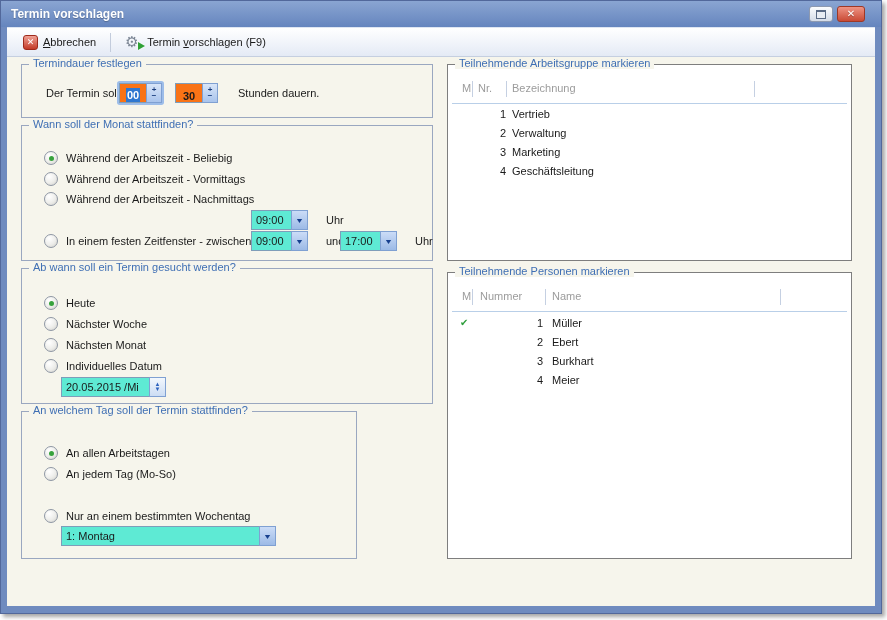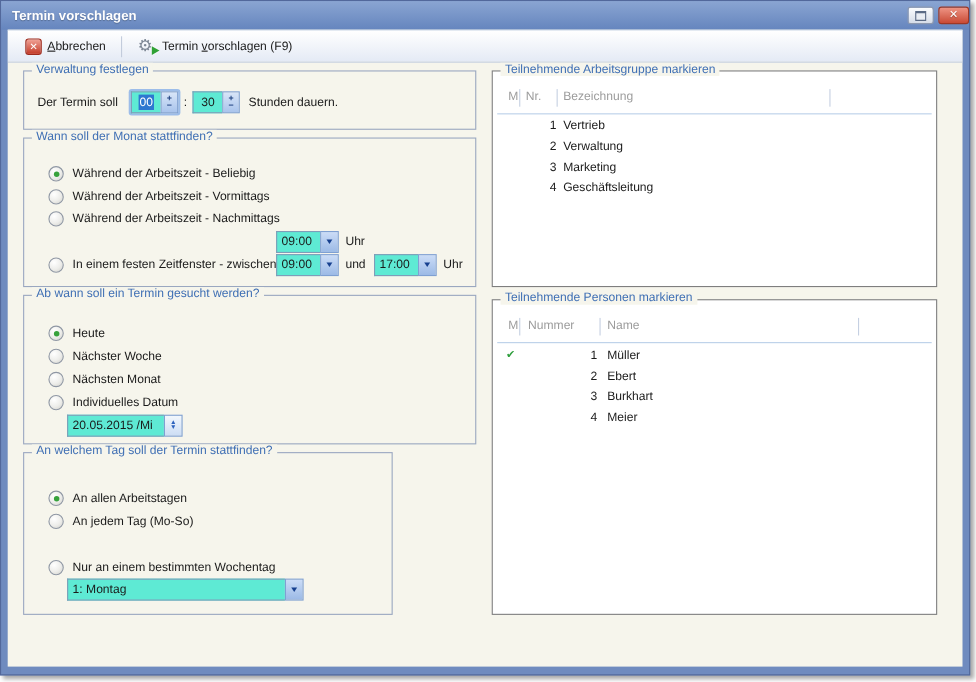--- a/index.html
+++ b/index.html
@@ -10,21 +10,21 @@
   }
   .window{
     position:absolute;left:0;top:0;width:880px;height:612px;
     background:#6F8BBF;border:1px solid #52689B;
     box-shadow:3px 3px 4px rgba(0,0,0,0.35);
   }
   
   .titlebar{
     position:absolute;left:0;top:0;right:0;height:26px;
     background:linear-gradient(#8AA5D2,#6585BE);
-    display:flex;align-items:center;padding:0 0 0 10px;box-sizing:border-box;
+    display:flex;align-items:center;padding:0 16px 0 10px;box-sizing:border-box;
   }
   .titlebar .title{color:#ffffff;font-weight:bold;font-size:12px;text-shadow:0 1px 1px rgba(0,0,0,.25);}
   .titlebar .spacer{flex:1;}
   .winbtn{
     height:16px;border-radius:3px;display:flex;align-items:center;justify-content:center;
     box-sizing:border-box;cursor:default;margin-left:4px;
   }
   .btn-min{width:24px;background:linear-gradient(#FBFCFE,#D5DCE8);border:1px solid #8D99B0;}
   .btn-min .glyph{width:8px;height:6px;border:1px solid #5A6A85;border-top-width:2px;background:#E8ECF3;}
   .btn-close{width:28px;background:linear-gradient(#EE9484,#C94A35);border:1px solid #9E3826;}
@@ -86,22 +86,22 @@
     display:flex;align-items:center;padding-left:4px;box-sizing:border-box;
   }
   .combo .drop{
     width:17px;height:100%;box-sizing:border-box;border:1px solid #7FA0D2;
     background:linear-gradient(#CBDCF7,#9CBAE6);display:flex;align-items:center;justify-content:center;
   }
   .combo .drop .arr{font-size:7px;color:#17408F;transform:scaleX(1.3);}
   
   .spinner{display:flex;height:20px;}
   .spinner .sfield{
-    width:27px;background:#5eead4;border:1px solid #7F9DB9;border-right:none;
-    display:flex;align-items:center;justify-content:center;box-sizing:border-box;
+    width:27px;background:#f97316;border:1px solid #7F9DB9;border-right:none;
+    display:flex;align-items:flex-end;justify-content:center;box-sizing:border-box;font-weight:bold;
   }
   .spinner .sbtn{
     width:16px;box-sizing:border-box;border:1px solid #7FA0D2;
     background:linear-gradient(#D8E5F8,#A9C4EC);
     display:flex;flex-direction:column;align-items:center;justify-content:center;
     color:#1B3E7E;font-weight:bold;
   }
   .spinner .sbtn span{font-size:8px;line-height:6px;}
   .spinner.focused{box-shadow:0 0 0 2px #9DBDE9;border-radius:1px;}
   .sel-text{background:#2E77D0;color:#fff;padding:1px 1px;}
@@ -112,21 +112,21 @@
     display:flex;flex-direction:column;align-items:center;justify-content:center;color:#2C62BE;
   }
   .updown span{font-size:6px;line-height:5px;}
   
   .thead-text{position:absolute;color:#9C9C9C;white-space:nowrap;}
   .vsep{position:absolute;width:1px;background:#C5D0E2;}
   .hline{position:absolute;height:1px;background:#B9CFE8;left:4px;right:4px;}
   .cell{position:absolute;white-space:nowrap;}
   .num{text-align:right;}
   .checkmark{color:#2E9E3C;font-size:10px;font-weight:bold;}
-  .static{white-space:nowrap;}
+  .static{white-space:nowrap;margin-left:12px;}
 </style>
 </head>
 <body>
 
 <div class="window">
 
   <div class="titlebar">
     <span class="title">Termin vorschlagen</span>
     <span class="spacer"></span>
     <div class="winbtn btn-min">
@@ -151,21 +151,21 @@
           <span class="green-arrow"></span>
         </span>
         <span><span>Termin </span><span class="u">v</span><span>orschlagen (F9)</span></span>
       </div>
     </div>
 
 
     <div class="main">
 
       <div class="group" style="left:14px;top:7px;width:412px;height:54px;">
-        <span class="gtitle">Verwaltung festlegen</span>
+        <span class="gtitle">Termindauer festlegen</span>
         <div class="absrow" style="left:12px;top:18px;">
           <span class="static">Der Termin soll</span>
         </div>
         <div class="spinner focused" style="position:absolute;left:97px;top:18px;">
           <span class="sfield">
               <span class="sel-text">00</span>
             </span>
           <span class="sbtn">
             <span>+</span>
             <span>−</span>

